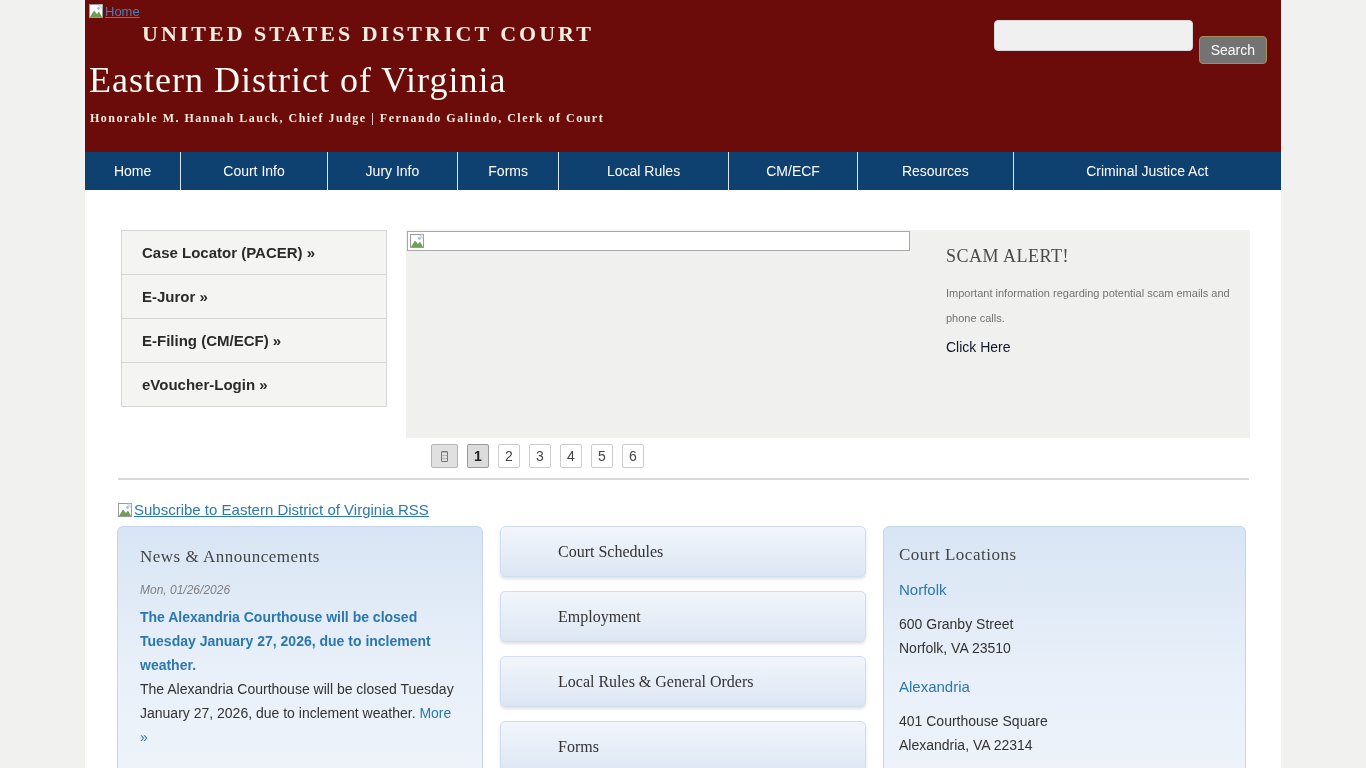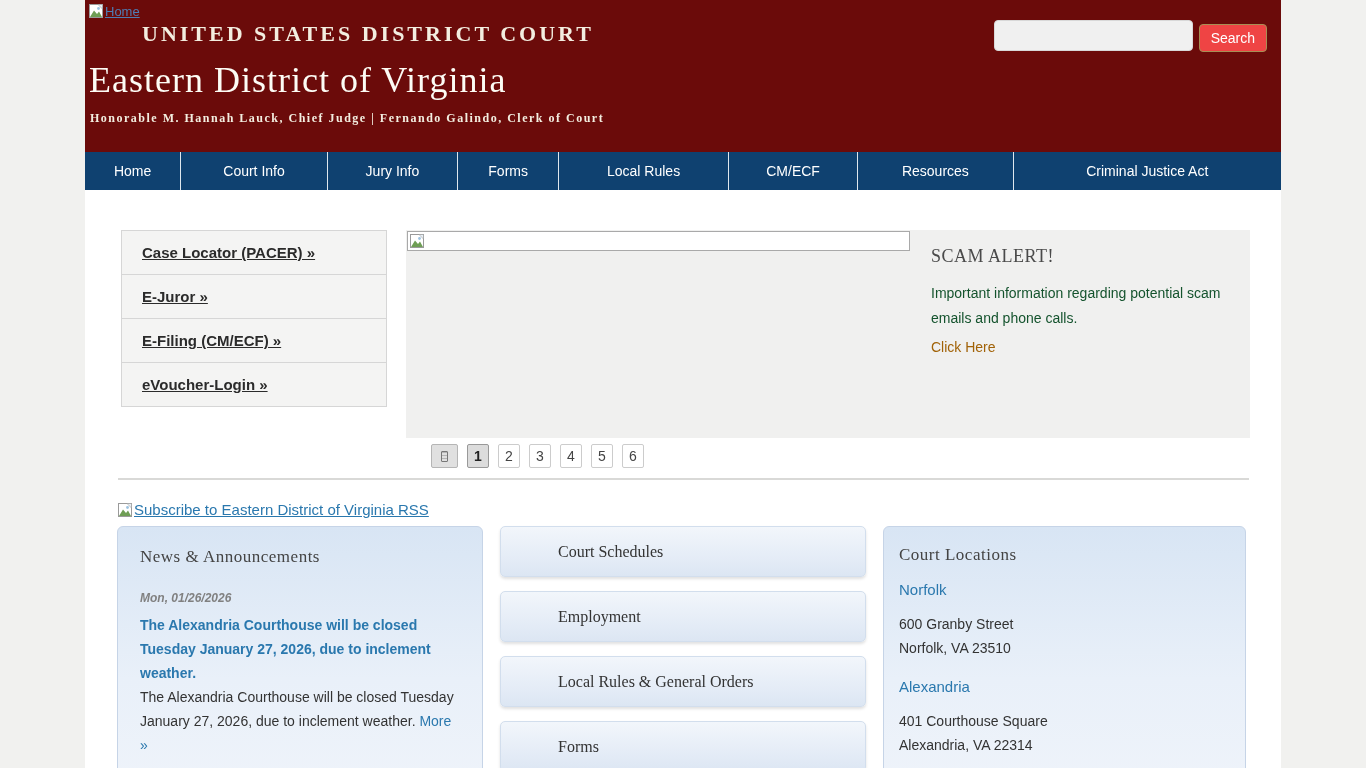--- a/index.html
+++ b/index.html
@@ -14,50 +14,50 @@
                color:#4f7cb4; font-size:13px; text-decoration:underline; cursor:pointer; }
   .site-title { padding-top:21px; margin-left:57px; color:#f3eee0; font-family:"Liberation Serif", serif;
                 font-weight:bold; font-size:22px; letter-spacing:3px; }
   .site-subtitle { margin-left:4px; margin-top:12px; color:#fdfcf5; font-family:"Liberation Serif", serif;
                    font-weight:normal; font-size:36px; letter-spacing:1px; }
   .site-tagline { margin-left:5px; margin-top:10px; color:#f3eee0; font-family:"Liberation Serif", serif;
                   font-weight:bold; font-size:12px; letter-spacing:1.5px; }
   .search-area { position:absolute; top:20px; right:14px; display:flex; align-items:flex-start; gap:6px; }
   .search-input { width:199px; height:31px; background:#f0f0f0; border:1px solid #d8d8d8;
                   border-radius:4px; padding:0 8px; font-size:14px; outline:none; }
-  .search-btn { height:28px; margin-top:4px; padding:0 11px; background:#ef4444; border:1px solid #a68f55;
+  .search-btn { height:28px; margin-top:16px; padding:0 11px; background:#737373; border:1px solid #a68f55;
                 border-radius:4px; color:#ffffff; font-size:14px; cursor:pointer; }
 
   
   .navbar { display:flex; height:38px; background:#0f4170; }
   .nav-item { display:flex; align-items:center; justify-content:center; color:#ffffff; font-size:14px;
               border-right:1px solid #dfe7ee; cursor:pointer; }
   .nav-item:last-child { border-right:none; }
   .nw1{width:8.05%;} .nw2{width:12.25%;} .nw3{width:10.9%;} .nw4{width:8.45%;}
   .nw5{width:10.8%;} .nw6{width:14.2%;} .nw7{width:13.0%;} .nw8{width:22.35%;}
 
   
   .content { padding:40px 31px 0 32px; }
   .top-row { display:flex; align-items:flex-start; }
 
   .quick-links { width:266px; margin-left:4px; border:1px solid #d6d6d6; background:#f4f4f3; }
   .quick-link { padding:13px 20px; font-size:15px; font-weight:bold; color:#2b2b2b;
-                border-bottom:1px solid #d6d6d6; cursor:pointer;text-decoration:underline; }
+                border-bottom:1px solid #d6d6d6; cursor:pointer; }
   .quick-link:last-child { border-bottom:none; }
 
   .carousel-col { flex:1; margin-left:19px; }
   .carousel { position:relative; height:208px; background:#f0f0ef; }
   .broken-banner { position:absolute; top:1px; left:1px; width:503px; height:20px;
                    background:#ffffff; border:1px solid #a9a9a9; display:flex;
                    align-items:center; padding-left:2px; cursor:pointer; }
-  .scam-block { position:absolute; top:16px; right:19px; width:300px; }
+  .scam-block { position:absolute; top:16px; right:4px; width:300px; }
   .scam-title { font-family:"Liberation Serif", serif; font-size:18px; color:#4a4a4a;
                 letter-spacing:0.5px; font-weight:normal; }
-  .scam-body { margin-top:14px; font-size:14px; color:#14532d; line-height:25px; }
-  .scam-link { display:inline-block; margin-top:8px; font-size:14px; color:#a16207; cursor:pointer; }
+  .scam-body { margin-top:14px; font-size:11px; color:#737373; line-height:25px; }
+  .scam-link { display:inline-block; margin-top:8px; font-size:14px; color:#0f172a; cursor:pointer; }
 
   .pagination { display:flex; gap:9px; margin-top:6px; padding-left:25px; align-items:center; }
   .page-btn { min-width:22px; height:24px; display:flex; align-items:center; justify-content:center;
               background:#ffffff; border:1px solid #cccccc; border-radius:2px; font-size:14px;
               color:#444444; cursor:pointer; padding:0 5px; }
   .page-btn.pause { background:#e0e0e0; border-color:#b5b5b5; padding:0 9px; }
   .page-btn.active { background:#dcdcdc; border-color:#999999; font-weight:bold; color:#222222; }
   .tofu { display:inline-block; width:7px; height:11px; border:1px solid #777777; border-radius:1px;
           background:repeating-linear-gradient(#b5b5b5 0 1px, transparent 1px 3px); }
 
@@ -66,21 +66,21 @@
   .rss-link { display:flex; align-items:center; gap:2px; margin:21px 0 0 1px; color:#2a78ae;
               font-size:15px; text-decoration:underline; cursor:pointer; }
 
   
   .columns { display:flex; margin-top:8px; gap:17px; align-items:flex-start; }
   .panel { background:linear-gradient(180deg,#d8e5f4 0%,#e9f0f9 60%,#eef3fa 100%);
            border:1px solid #c6d4e7; border-radius:6px; }
   .news-panel { width:366px; padding:20px 22px 24px 22px; }
   .panel-title { font-family:"Liberation Serif", serif; font-size:17px; font-weight:normal;
                  color:#444444; letter-spacing:0.5px; }
-  .news-date { margin-top:24px; font-size:12px; font-style:italic; color:#808080;font-weight:bold; }
+  .news-date { margin-top:16px; font-size:12px; font-style:italic; color:#808080; }
   .news-headline { display:block; margin-top:8px; font-size:14px; font-weight:bold; color:#2a78ae;
                    line-height:24px; cursor:pointer; }
   .news-body { margin-top:0; font-size:14px; color:#333333; line-height:24px; }
   .more-link { color:#2a78ae; cursor:pointer; }
 
   .center-col { width:366px; display:flex; flex-direction:column; gap:14px; }
   .center-card { height:51px; display:flex; align-items:center; padding-left:57px;
                  background:linear-gradient(180deg,#f2f6fb 0%,#e3ebf6 70%,#dce6f3 100%);
                  border:1px solid #d2deed; border-radius:5px; box-shadow:0 2px 3px rgba(0,0,0,0.12);
                  font-family:"Liberation Serif", serif; font-size:16px; color:#333333; cursor:pointer; }

